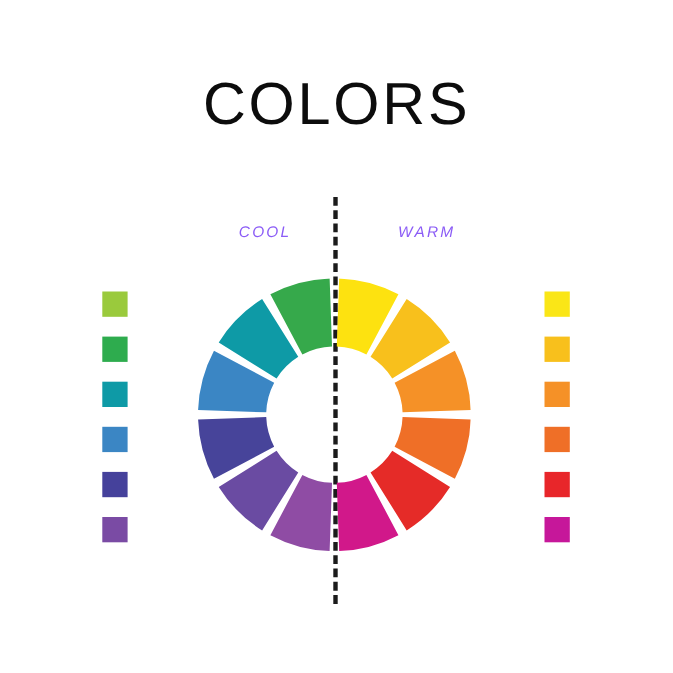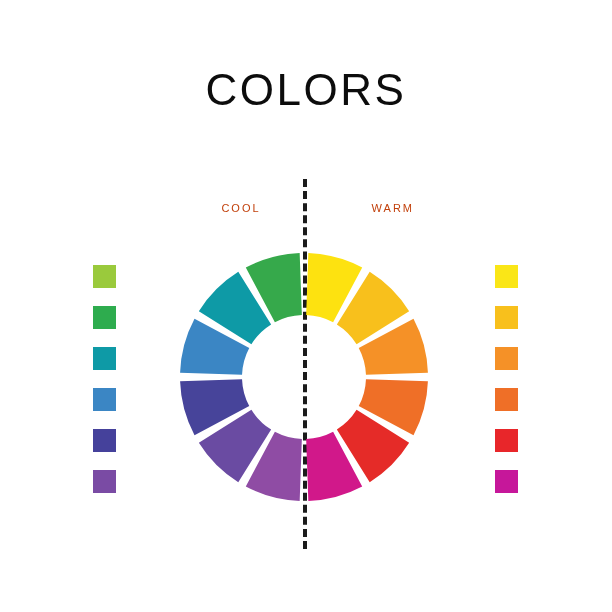--- a/index.html
+++ b/index.html
@@ -15,35 +15,36 @@
     overflow: hidden;
     font-family: "Liberation Sans", sans-serif;
   }
   #page-title {
     position: absolute;
     left: 0;
     top: 68px;
     width: 612px;
     text-align: center;
     font-family: "Liberation Sans", sans-serif;
-    font-size: 44px;
+    font-size: 54px;
     font-weight: 300;
     letter-spacing: 2.5px;
     color: #0c0c0c;
     line-height: 1;
   }
   .side-label {
     position: absolute;
     top: 203px;
     font-family: "Liberation Sans", sans-serif;
-    font-size: 11px;
+    font-size: 14px;
     font-weight: 400;
     letter-spacing: 2.0px;
-    color: #c2410c;
+    color: #8b5cf6;
     line-height: 1;
+    font-style: italic;
   }
   #label-cool {
     left: 196px;
     width: 90px;
     text-align: center;
   }
   #label-warm {
     left: 324px;
     width: 90px;
     text-align: right;

